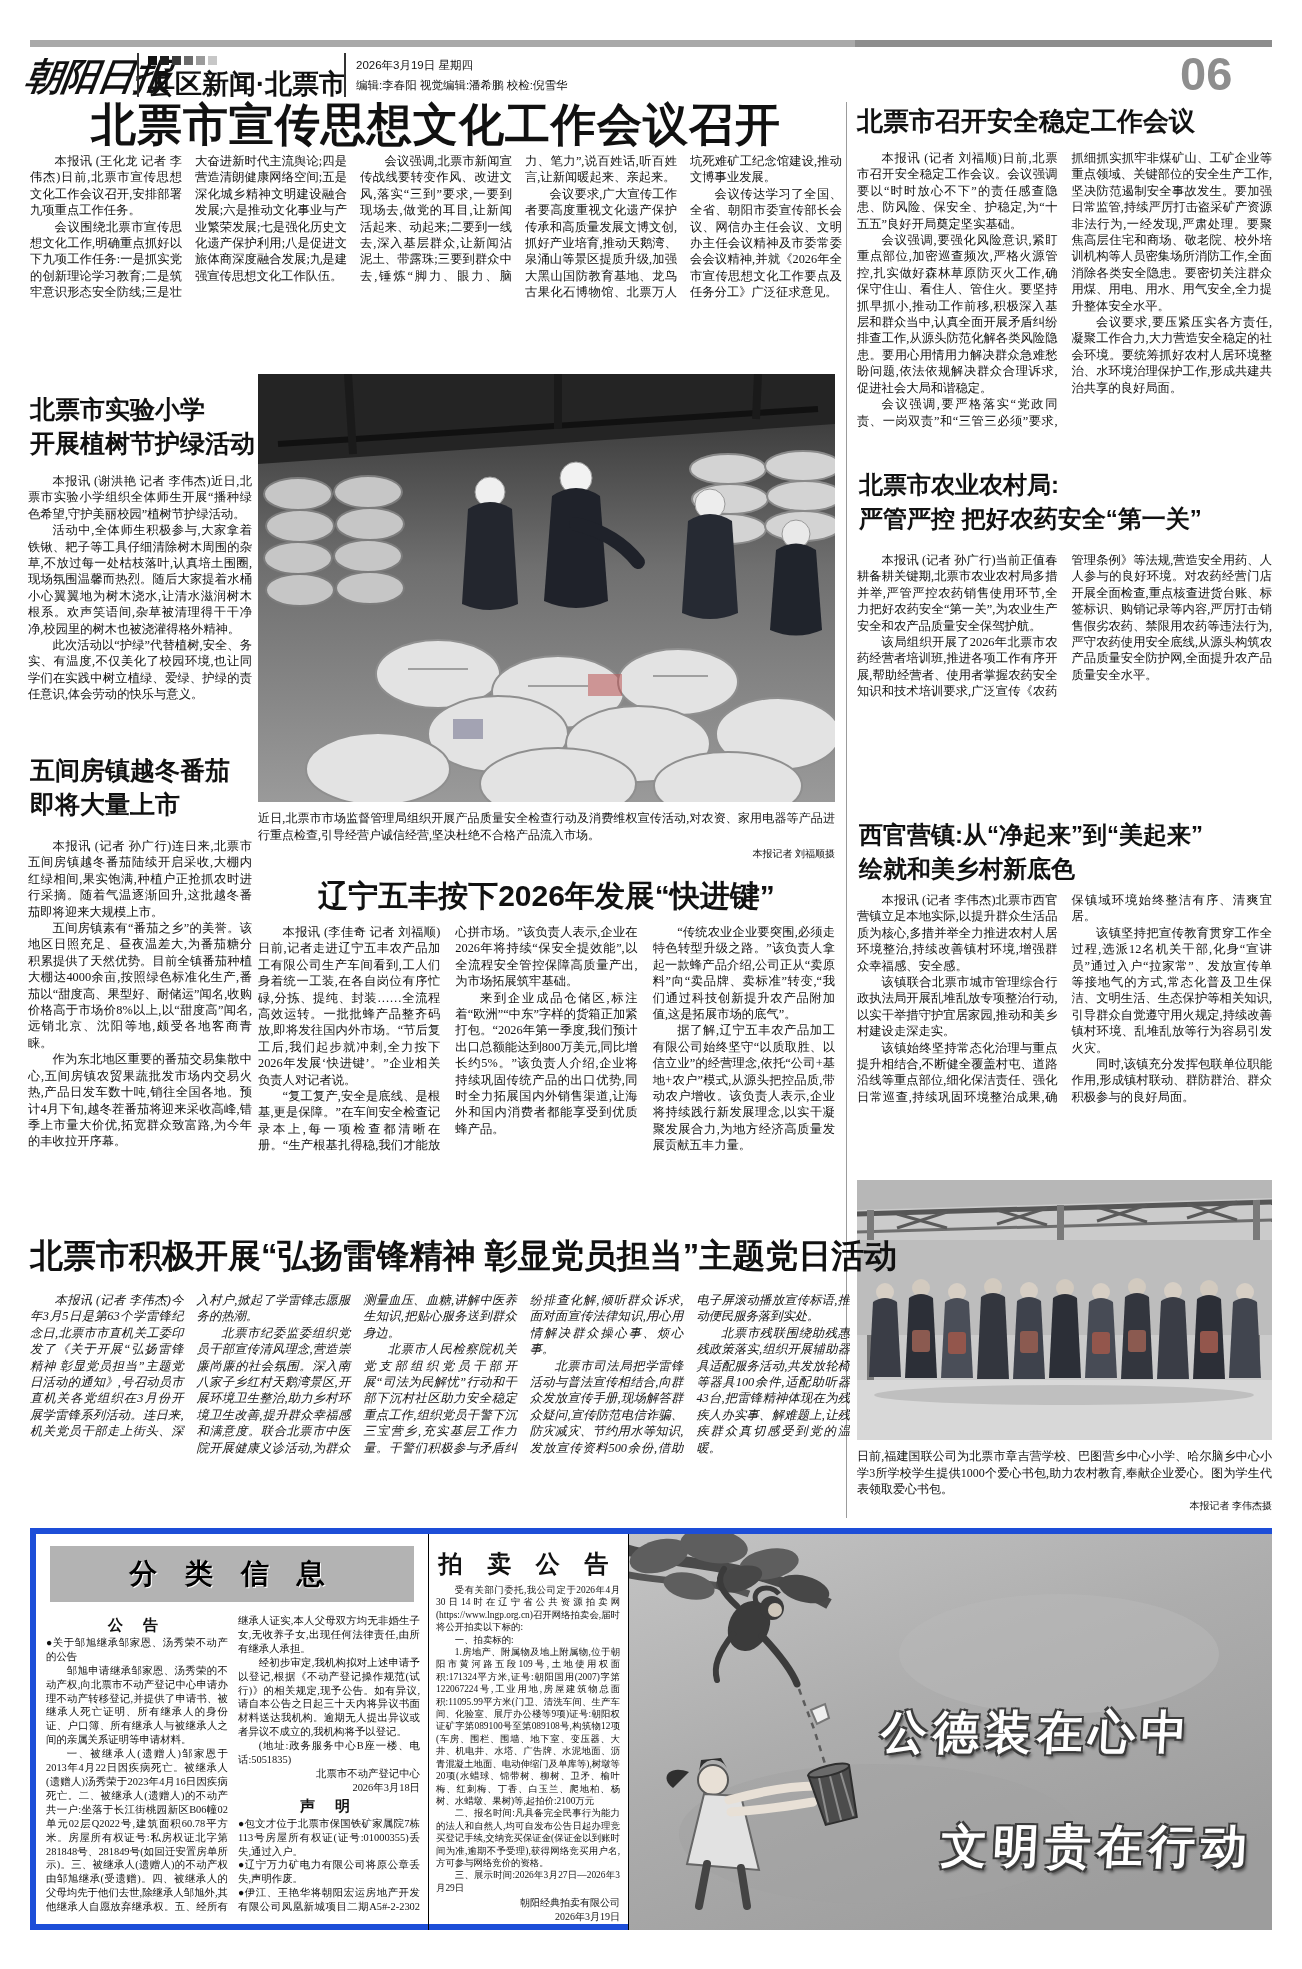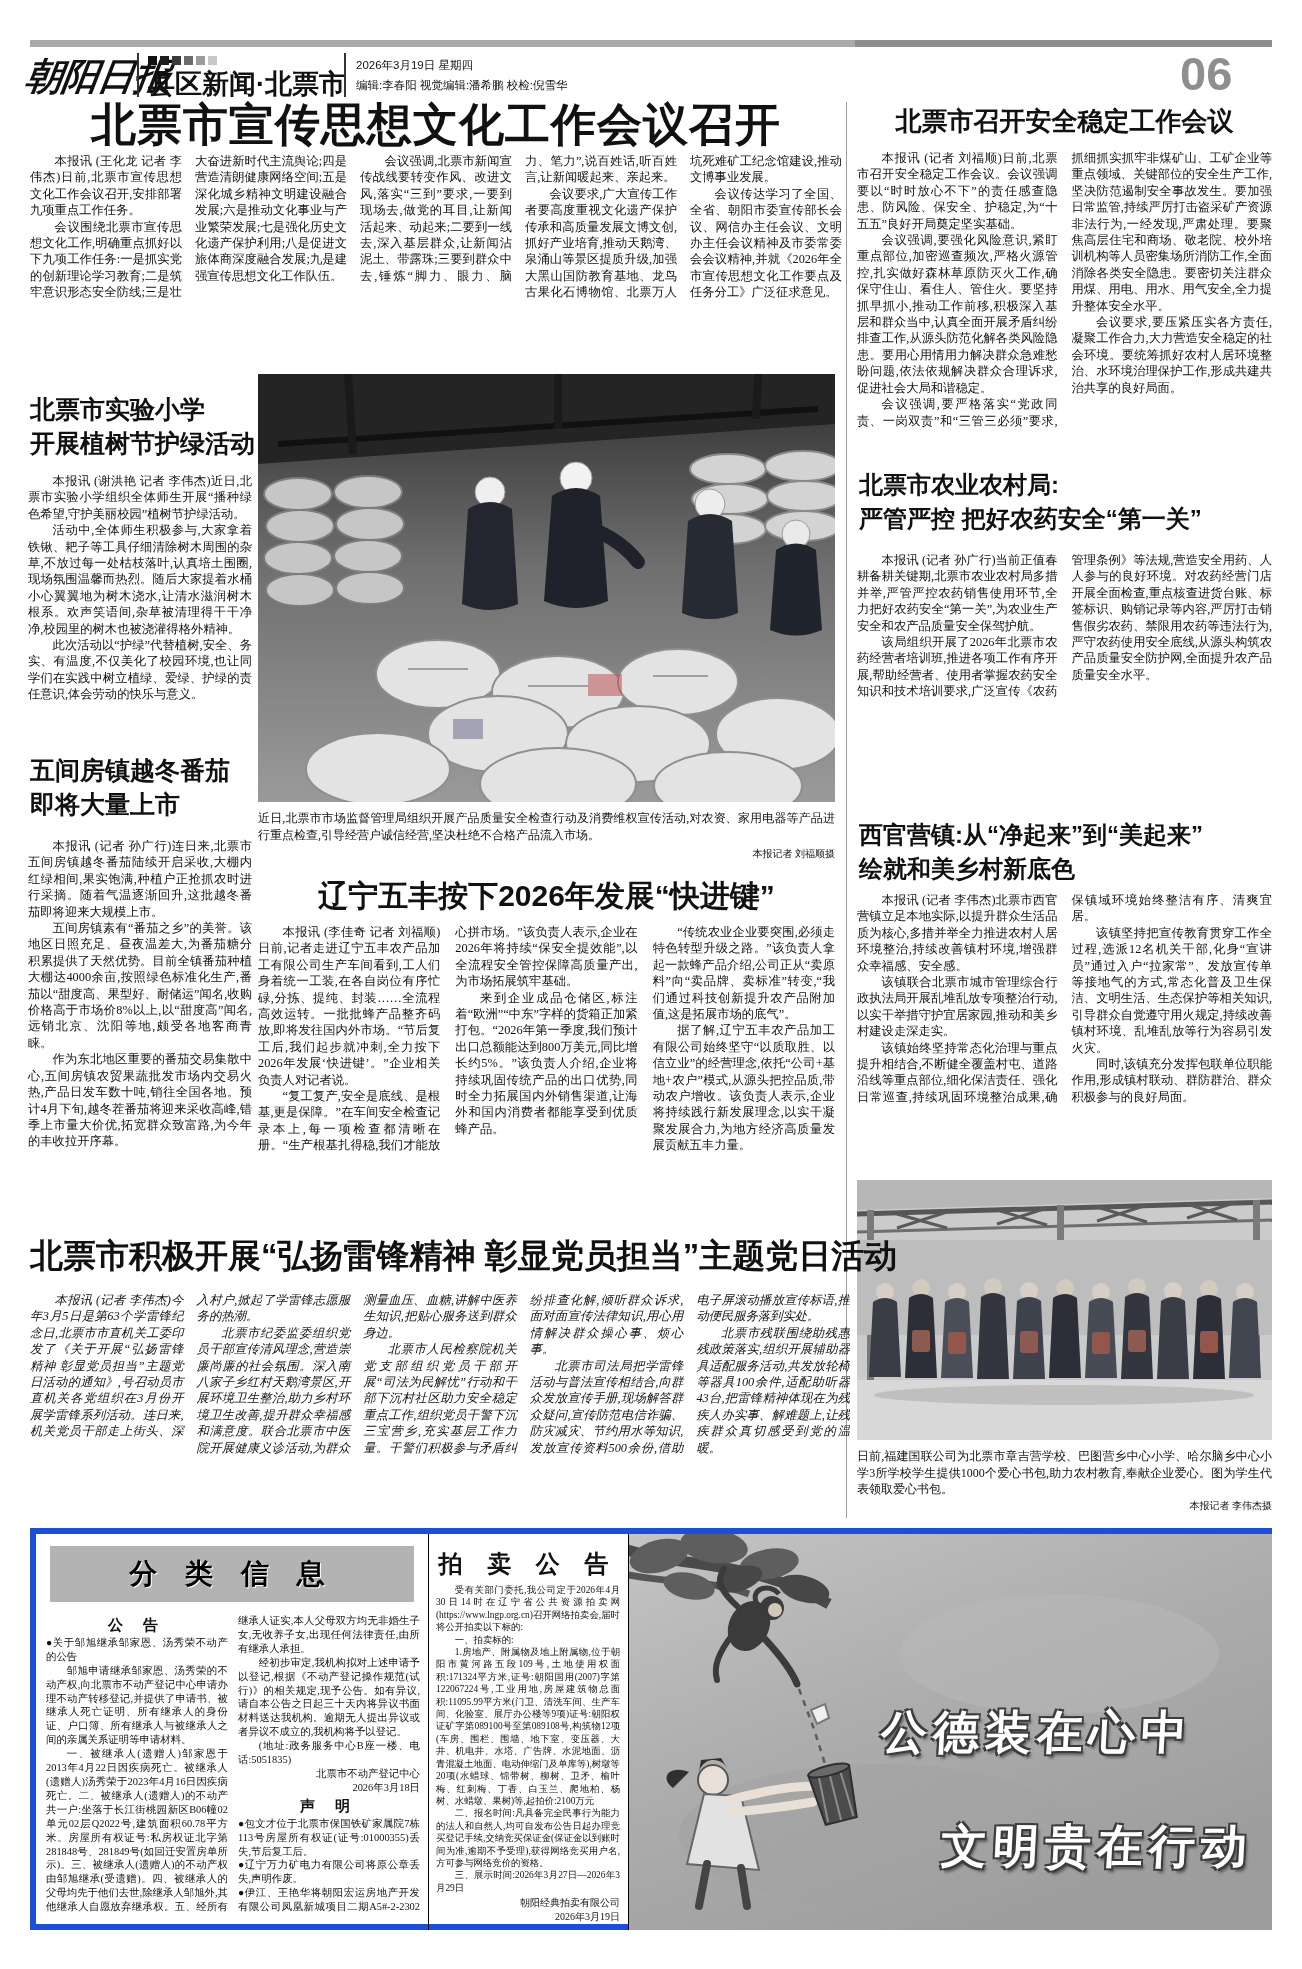--- a/index.html
+++ b/index.html
@@ -15,21 +15,21 @@
   .squares{display:flex;gap:3px;}
   .squares span{width:9px;height:9px;display:block;}
   .section-title{font-family:"Liberation Sans",sans-serif;font-weight:bold;font-size:27px;white-space:nowrap;}
   .dateline{font-size:11.5px;white-space:nowrap;font-family:"Liberation Sans",sans-serif;}
   .pageno{font-family:"Liberation Sans",sans-serif;font-weight:bold;font-size:47px;color:#8e8e8e;}
   
   .h-main{font-family:"Liberation Sans",sans-serif;font-weight:bold;font-size:45px;
           letter-spacing:1px;text-align:center;white-space:nowrap;}
   .h-xl{font-family:"Liberation Sans",sans-serif;font-weight:bold;font-size:33px;text-align:left;white-space:nowrap;}
   .h-lg{font-family:"Liberation Sans",sans-serif;font-weight:bold;font-size:30px;text-align:center;white-space:nowrap;}
-  .h-md{font-family:"Liberation Sans",sans-serif;font-weight:bold;font-size:26px;text-align:center;white-space:nowrap;}
+  .h-md{font-family:"Liberation Sans",sans-serif;font-weight:bold;font-size:26px;white-space:nowrap;}
   .h-side{font-family:"Liberation Sans",sans-serif;font-weight:bold;font-size:24px;line-height:34px;white-space:nowrap;}
   
   .body-txt{font-size:12.3px;line-height:16.4px;text-align:justify;text-justify:inter-character;overflow:hidden;}
   .body-txt .para{margin:0;text-indent:2em;}
   .cols-5{column-count:5;column-gap:13px;}
   .cols-3{column-count:3;column-gap:15px;}
   .cols-2{column-count:2;column-gap:14px;}
   .caption{font-size:12px;line-height:16.5px;text-align:justify;text-justify:inter-character;}
   .credit{text-align:right;font-size:10px;line-height:16.5px;}
   .colrule{width:1px;background:#9c9c9c;}
@@ -320,21 +320,21 @@
             <p class="para bullet">●关于邹旭继承邹家恩、汤秀荣不动产的公告</p>
             <p class="para">邹旭申请继承邹家恩、汤秀荣的不动产权,向北票市不动产登记中心申请办理不动产转移登记,并提供了申请书、被继承人死亡证明、所有继承人的身份证、户口簿、所有继承人与被继承人之间的亲属关系证明等申请材料。</p>
             <p class="para">一、被继承人(遗赠人)邹家恩于2013年4月22日因疾病死亡。被继承人(遗赠人)汤秀荣于2023年4月16日因疾病死亡。二、被继承人(遗赠人)的不动产共一户:坐落于长江街桃园新区B06幢02单元02层Q2022号,建筑面积60.78平方米。房屋所有权证号:私房权证北字第281848号、281849号(如回迁安置房单所示)。三、被继承人(遗赠人)的不动产权由邹旭继承(受遗赠)。四、被继承人的父母均先于他们去世,除继承人邹旭外,其他继承人自愿放弃继承权。五、经所有继承人证实,本人父母双方均无非婚生子女,无收养子女,出现任何法律责任,由所有继承人承担。</p>
             <p class="para">经初步审定,我机构拟对上述申请予以登记,根据《不动产登记操作规范(试行)》的相关规定,现予公告。如有异议,请自本公告之日起三十天内将异议书面材料送达我机构。逾期无人提出异议或者异议不成立的,我机构将予以登记。</p>
             <p class="para">(地址:政务服务中心B座一楼、电话:5051835)</p>
           </div>
         <div class="para r">北票市不动产登记中心</div>
         <div class="para r">2026年3月18日</div>
         <div class="cl-sec">声  明</div>
         <div>
-            <p class="para bullet">●包文才位于北票市保国铁矿家属院7栋113号房屋所有权证(证号:01000355)丢失,节后复工后。</p>
+            <p class="para bullet">●包文才位于北票市保国铁矿家属院7栋113号房屋所有权证(证号:01000355)丢失,通过入户。</p>
             <p class="para bullet">●辽宁万力矿电力有限公司将原公章丢失,声明作废。</p>
             <p class="para bullet">●伊江、王艳华将朝阳宏运房地产开发有限公司凤凰新城项目二期A5#-2-2302预收款收据丢失,开收据日期2019年9月19日,收据号码:No.1190874,金额:645523元,大写:陆拾肆万伍仟伍佰贰拾叁元整,声明作废。</p>
           </div>
       </div>
       <div class="abs innerline" style="left:392px;top:0;width:1px;height:396px;"></div>
 
       <div class="abs auc-title" style="left:400px;top:14px;width:184px;">拍 卖 公 告</div>
       <div class="abs auc-body" style="left:400px;top:50px;width:184px;height:310px;">
           <p class="para">受有关部门委托,我公司定于2026年4月30日14时在辽宁省公共资源拍卖网(https://www.lngp.org.cn)召开网络拍卖会,届时将公开拍卖以下标的:</p>
           <p class="para">一、拍卖标的:</p>

